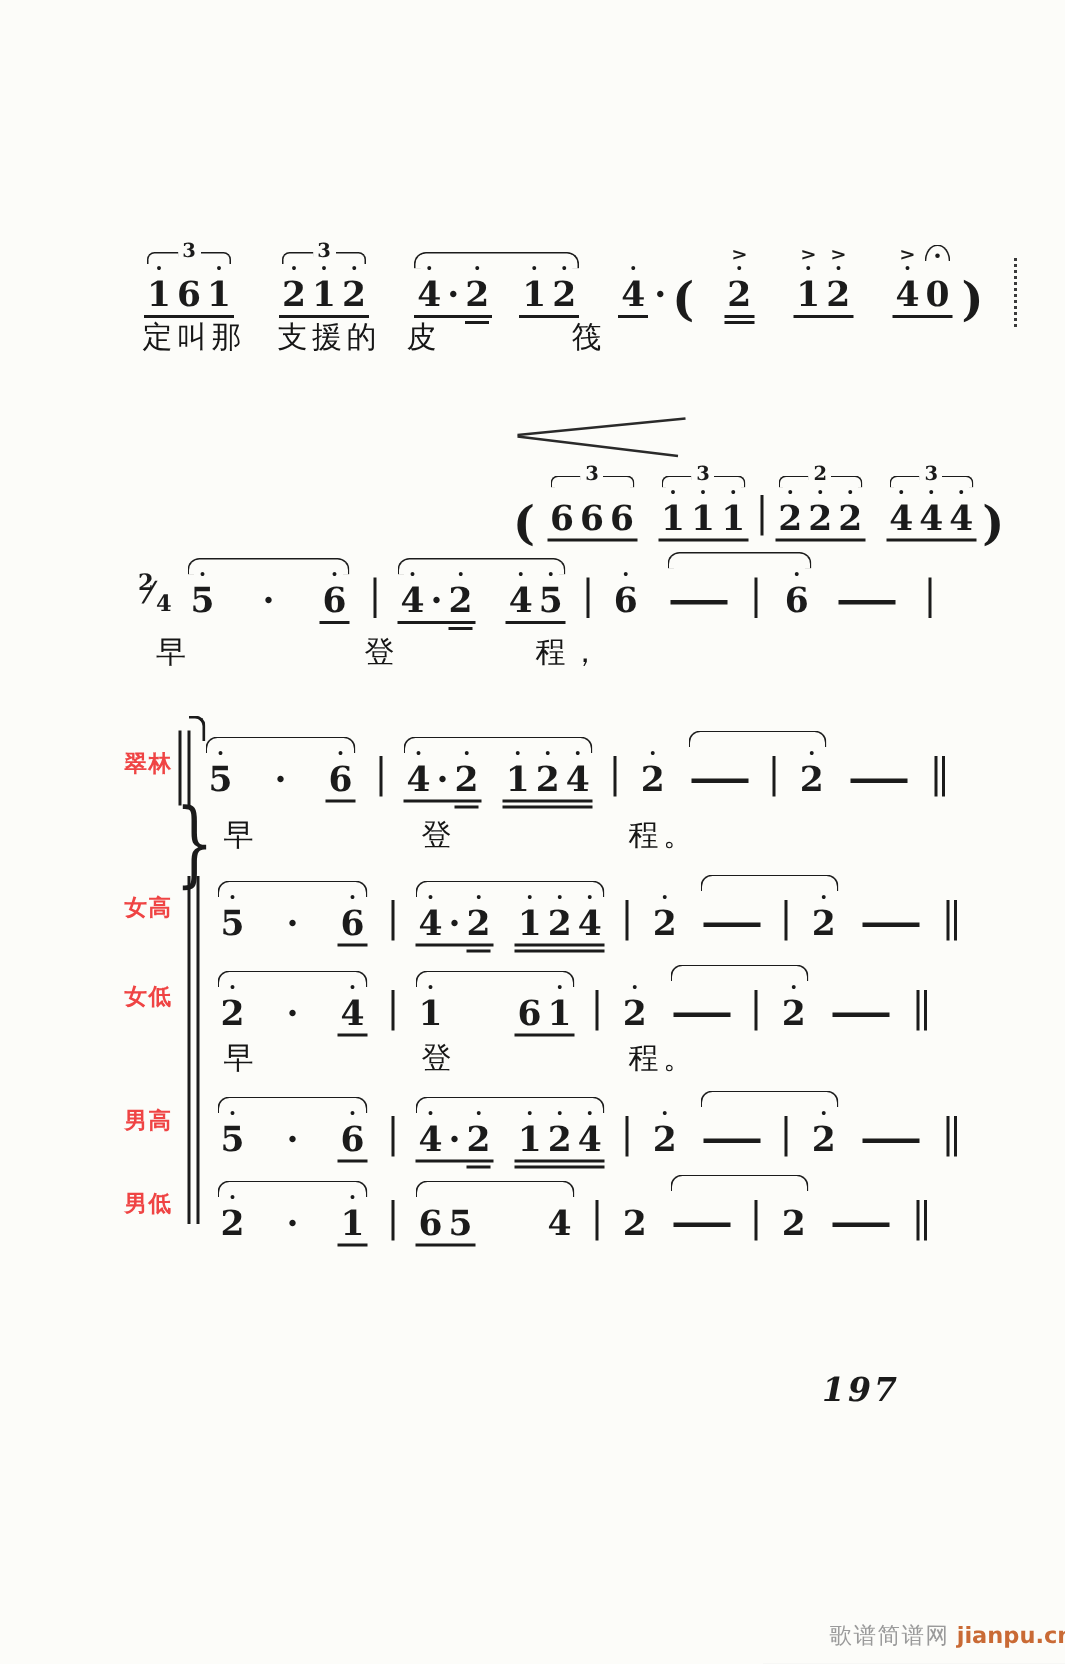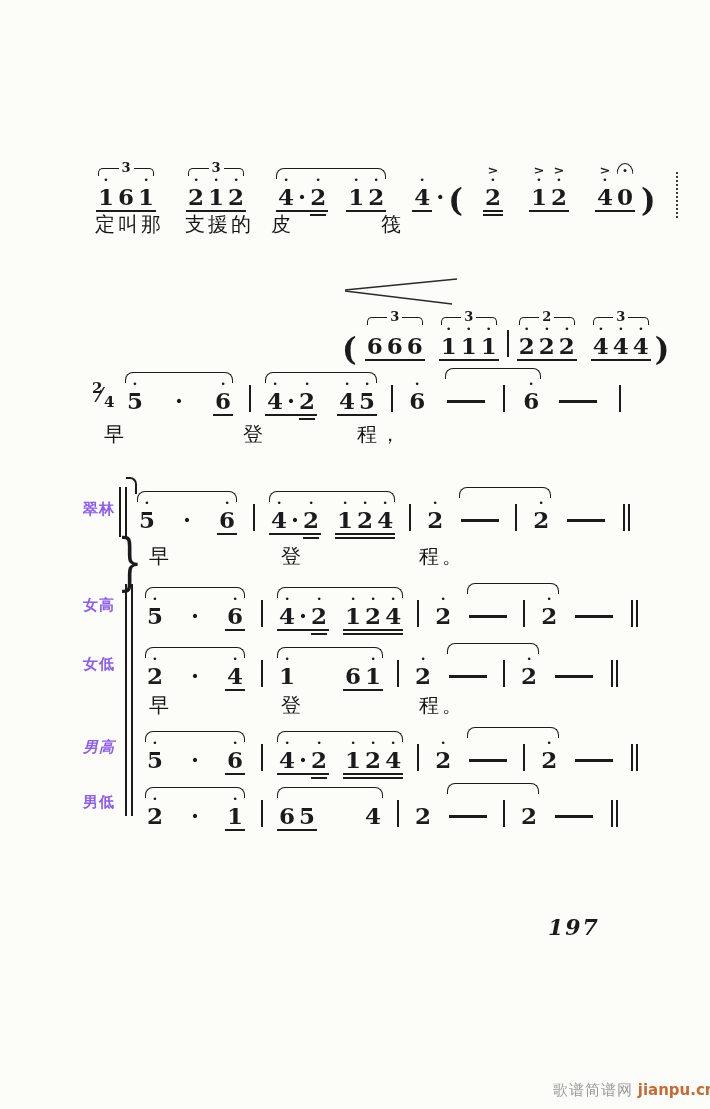--- a/index.html
+++ b/index.html
@@ -31,21 +31,21 @@
   .dsh{width:38px;height:2.6px;background:#1b1b1b;margin:0 3px 9px;}
   .gp{display:inline-block;height:1px;}
   .ptxt{font-family:"DejaVu Serif",serif;font-weight:bold;font-size:23px;line-height:1;margin:0 3px;}
   .par{font-family:"DejaVu Serif",serif;font-weight:bold;font-size:31px;line-height:24px;margin:0 1px;position:relative;top:4px;}
   .ts{position:relative;width:24px;height:30px;margin-right:4px;}
   .tsn{position:absolute;left:0;top:-3px;font-family:"DejaVu Serif",serif;font-weight:bold;font-size:15px;}
   .tss{position:absolute;left:6px;top:1px;font-family:"DejaVu Serif",serif;font-weight:bold;font-size:20px;}
   .tsd{position:absolute;left:12px;top:11px;font-family:"DejaVu Serif",serif;font-weight:bold;font-size:15px;}
   
   .lyr{position:absolute;font-family:"DejaVu Serif",serif;font-size:20px;letter-spacing:3px;white-space:nowrap;color:#161616;}
-  .plabel{position:absolute;font-family:"DejaVu Serif",serif;font-weight:bold;font-size:15px;letter-spacing:1px;color:#8b5cf6;}
+  .plabel{position:absolute;font-family:"DejaVu Serif",serif;font-weight:bold;font-size:15px;letter-spacing:1px;color:#ef4444;}
   .pagenum{position:absolute;left:548px;top:914px;font-family:"DejaVu Serif",serif;font-weight:bold;font-style:italic;font-size:22px;letter-spacing:2px;}
   .wm{position:absolute;left:553px;top:1081px;font-size:15px;white-space:nowrap;}
   .wm .wmname{color:#9a9a9a;letter-spacing:1px;}
   .wm .wmurl{color:#c96a35;font-weight:bold;}
   
   .hook{position:absolute;left:126px;top:477px;width:9px;height:15px;border-right:2px solid #1b1b1b;border-top:2px solid #1b1b1b;border-radius:0 7px 0 0;}
   .sys1{position:absolute;left:119px;top:487px;width:4px;height:50px;border-left:2px solid #1b1b1b;border-right:2px solid #1b1b1b;}
   .brace{position:absolute;left:110px;top:531px;font-family:"DejaVu Serif",serif;font-size:62px;line-height:62px;transform:scaleX(.65);color:#1b1b1b;}
   .sys2{position:absolute;left:125px;top:584px;width:4px;height:232px;border-left:2px solid #1b1b1b;border-right:2px solid #1b1b1b;}
   .cresc{position:absolute;left:344px;top:277px;}
@@ -854,21 +854,21 @@
 
   <div class="hook"></div>
   <div class="sys1"></div>
   <div class="brace">}</div>
   <div class="sys2"></div>
 
   <div id="labels">
       <span class="plabel" style="left: 83px; top: 500px;">翠林</span>
       <span class="plabel" style="left: 83px; top: 596px;">女高</span>
       <span class="plabel" style="left: 83px; top: 655px;">女低</span>
-      <span class="plabel" style="left: 83px; top: 738px; font-style: italic;">男高</span>
+      <span class="plabel" style="left: 83px; top: 738px;">男高</span>
       <span class="plabel" style="left: 83px; top: 793px;">男低</span>
     </div>
   <div id="lyrics">
       <span class="lyr" style="left: 95px; top: 211px;">定叫那</span>
       <span class="lyr" style="left: 185px; top: 211px;">支援的</span>
       <span class="lyr" style="left: 271px; top: 211px;">皮</span>
       <span class="lyr" style="left: 381px; top: 211px;">筏</span>
       <span class="lyr" style="left: 104px; top: 421px;">早</span>
       <span class="lyr" style="left: 243px; top: 421px;">登</span>
       <span class="lyr" style="left: 357px; top: 421px;">程，</span>

